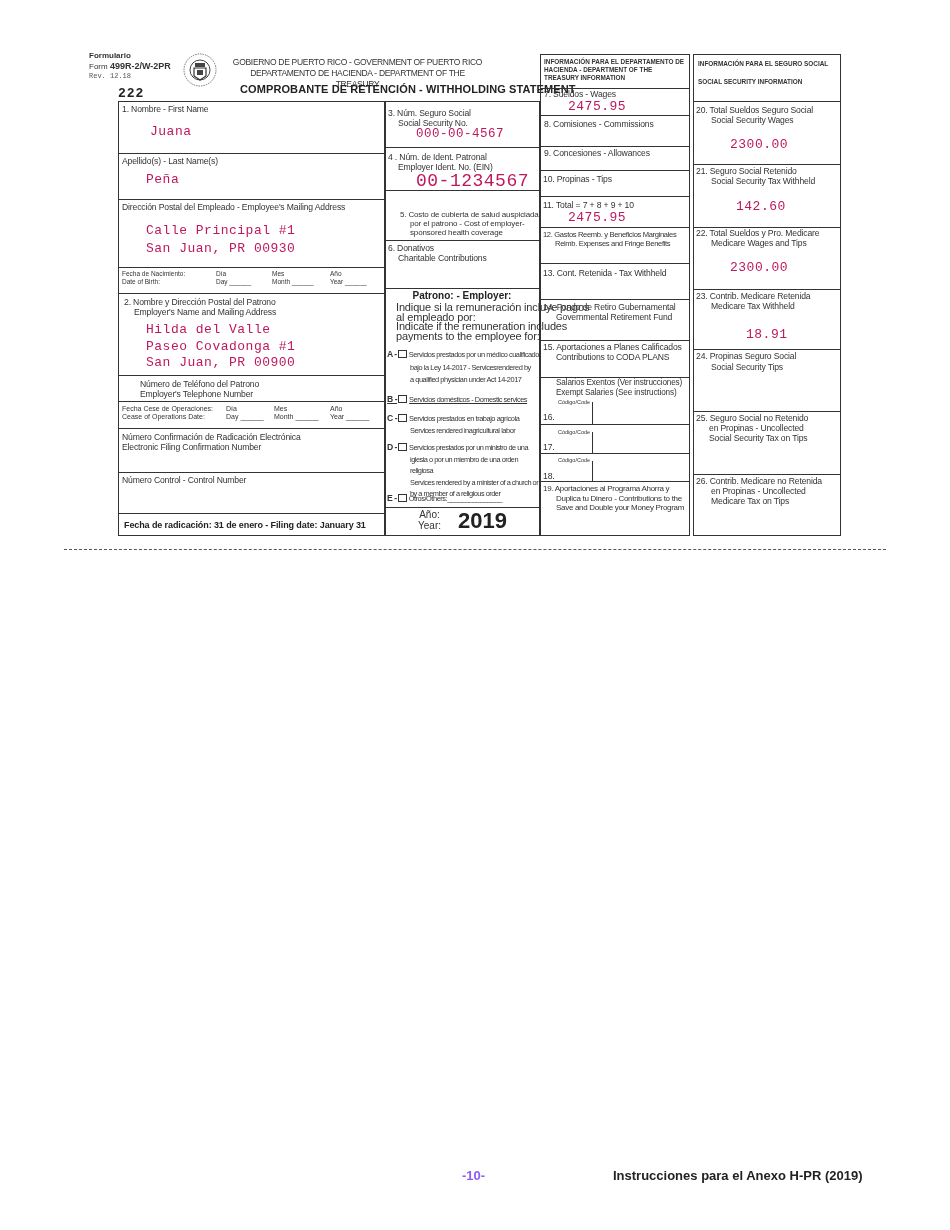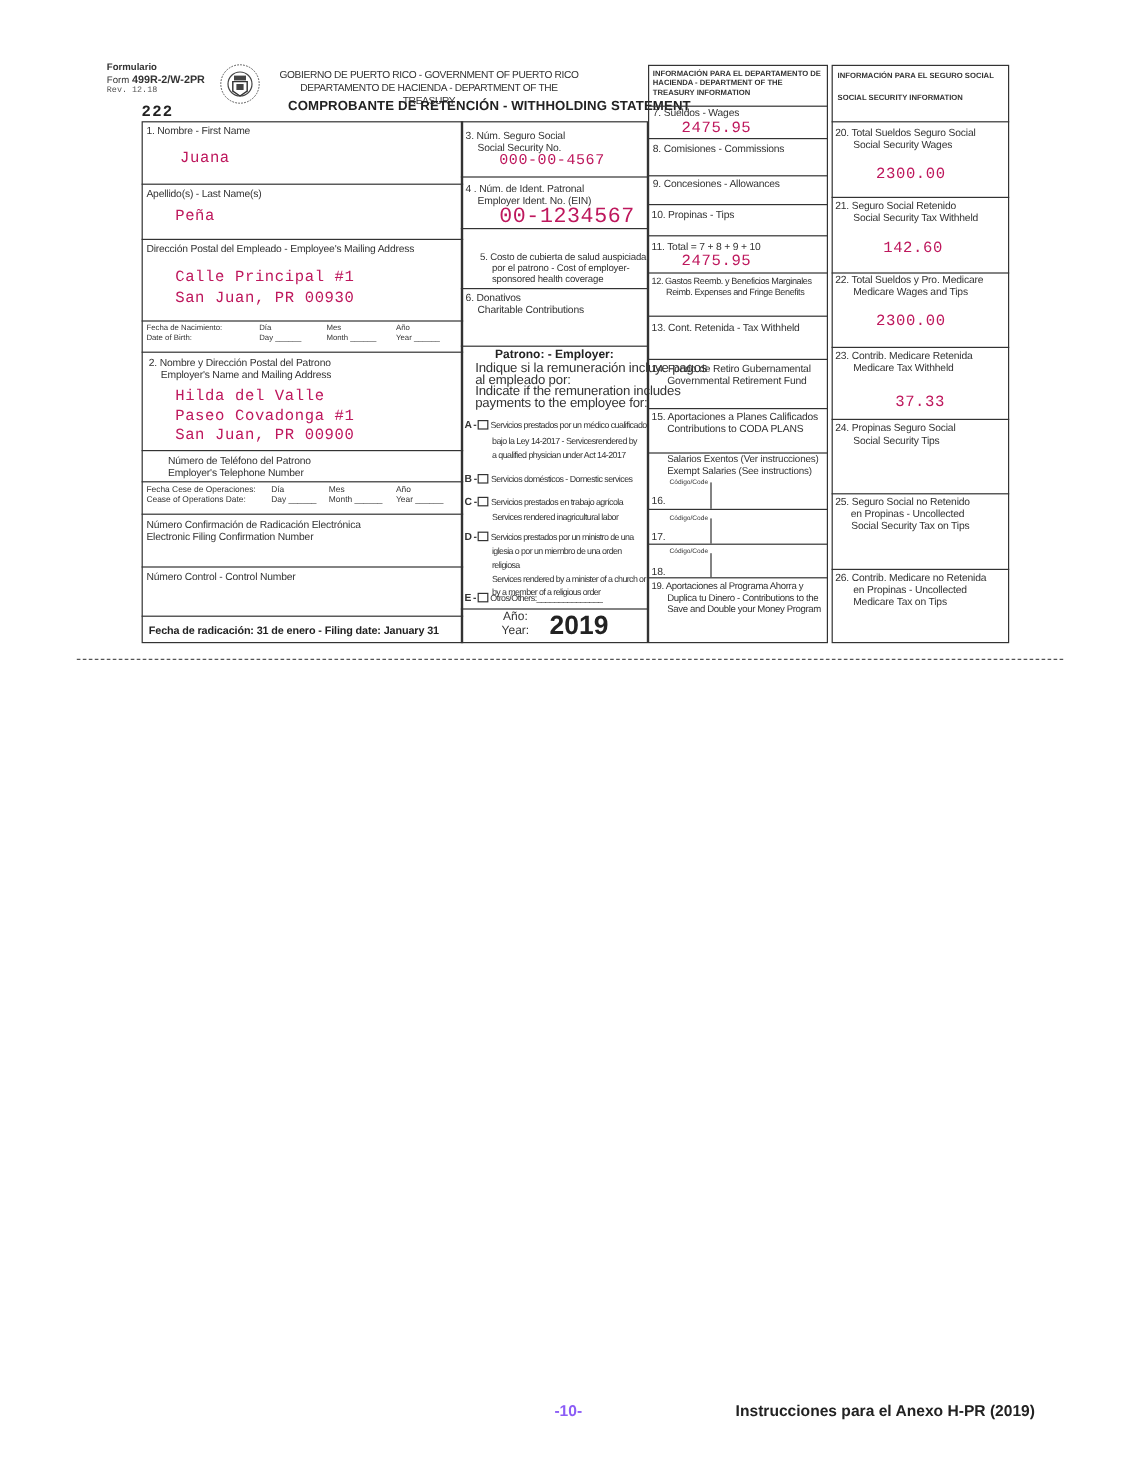--- a/index.html
+++ b/index.html
@@ -161,21 +161,21 @@
   <div>al empleado por:</div>
   <div>Indicate if the remuneration includes</div>
   <div>payments to the employee for:</div>
 </div>
 
 <div class="abs cond" style="left:387px;top:348px;font-size:7.4px;line-height:12.5px;letter-spacing:-0.45px;width:153px;">
   <div><span class="ltr">A -</span><span class="chk"></span><span>Servicios prestados por un médico cualificado</span></div>
   <div style="padding-left:23px;">bajo la Ley 14-2017 - Servicesrendered by</div>
   <div style="padding-left:23px;">a qualified physician under Act 14-2017</div>
 </div>
-<div class="abs cond" style="left:387px;top:393px;font-size:7.4px;line-height:12.5px;letter-spacing:-0.45px;width:152px;">
+<div class="abs cond" style="left:387px;top:393px;font-size:7.4px;line-height:12.5px;letter-spacing:-0.45px;width:152px;text-decoration:underline;">
   <div><span class="ltr">B -</span><span class="chk"></span><span>Servicios domésticos - Domestic services</span></div>
 </div>
 <div class="abs cond" style="left:387px;top:412px;font-size:7.4px;line-height:12px;letter-spacing:-0.45px;width:153px;">
   <div><span class="ltr">C -</span><span class="chk"></span><span>Servicios prestados en trabajo agrícola</span></div>
   <div style="padding-left:23px;">Services rendered inagricultural labor</div>
 </div>
 <div class="abs cond" style="left:387px;top:442px;font-size:7.4px;line-height:11.5px;letter-spacing:-0.5px;width:153px;">
   <div><span class="ltr">D -</span><span class="chk"></span><span>Servicios prestados por un ministro de una</span></div>
   <div style="padding-left:23px;">iglesia o por un miembro de una orden religiosa</div>
   <div style="padding-left:23px;">Services rendered by a minister of a church or</div>
@@ -277,31 +277,31 @@
 <div class="abs cond" style="left:696px;top:228px;">
   <div>22.  Total Sueldos y Pro. Medicare</div>
   <div style="padding-left:15px;">Medicare Wages and Tips</div>
 </div>
 <div class="abs val" style="left:730px;top:260px;">2300.00</div>
 
 <div class="abs cond" style="left:696px;top:291px;">
   <div>23.  Contrib. Medicare Retenida</div>
   <div style="padding-left:15px;">Medicare Tax Withheld</div>
 </div>
-<div class="abs val" style="left:746px;top:327px;">37.33</div>
+<div class="abs val" style="left:746px;top:327px;">18.91</div>
 
 <div class="abs cond" style="left:696px;top:351px;">
   <div>24.  Propinas Seguro Social</div>
   <div style="padding-left:15px;margin-top:1px;">Social Security Tips</div>
 </div>
 
 <div class="abs cond" style="left:696px;top:413px;">
   <div>25. Seguro Social no Retenido</div>
   <div style="padding-left:13px;">en Propinas - Uncollected</div>
-  <div style="padding-left:13px;text-align:center;">Social Security Tax on Tips</div>
+  <div style="padding-left:13px;">Social Security Tax on Tips</div>
 </div>
 
 <div class="abs cond" style="left:696px;top:476px;">
   <div>26.  Contrib. Medicare no Retenida</div>
   <div style="padding-left:15px;">en Propinas - Uncollected</div>
   <div style="padding-left:15px;">Medicare Tax on Tips</div>
 </div>
 
 <div class="dash"></div>
 

